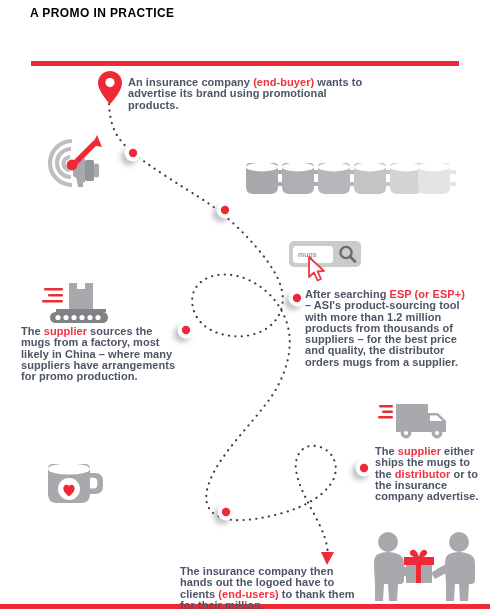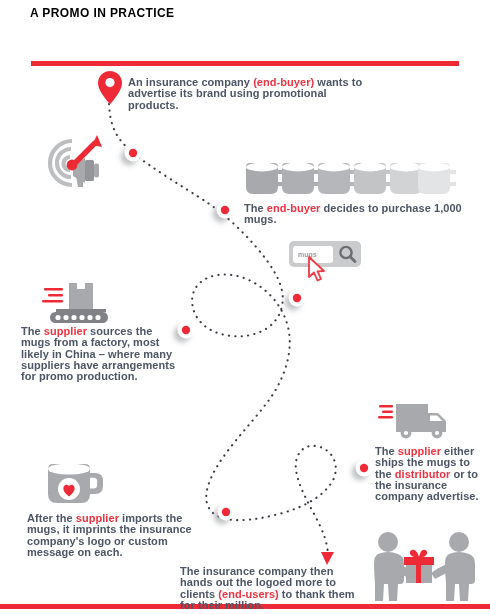--- a/index.html
+++ b/index.html
@@ -192,35 +192,35 @@
       <path d="M2,10 q0,-4 4,-4 h24 q4,0 4,4 v20 q0,7 -7,7 h-18 q-7,0 -7,-7 Z"></path>
       <path d="M34,13 h5 q6,0 6,6 v4 q0,6 -6,6 h-5 v-4 h4 q2.6,0 2.6,-2.6 v-2.8 q0,-2.6 -2.6,-2.6 h-4 Z"></path>
       <ellipse cx="18" cy="10" rx="16" ry="4.4" fill="#ffffff"></ellipse>
     </g>
     <g fill="#e3e4e5" transform="translate(172,0)">
       <path d="M2,10 q0,-4 4,-4 h24 q4,0 4,4 v20 q0,7 -7,7 h-18 q-7,0 -7,-7 Z"></path>
       <path d="M34,13 h5 q6,0 6,6 v4 q0,6 -6,6 h-5 v-4 h4 q2.6,0 2.6,-2.6 v-2.8 q0,-2.6 -2.6,-2.6 h-4 Z"></path>
       <ellipse cx="18" cy="10" rx="16" ry="4.4" fill="#ffffff"></ellipse>
     </g>
   </svg>
-  <div class="blk" id="txt-3" style="left:244px; top:203px; width:240px;"><span>The </span><b>end-buyer</b><span> decides to purchase 1,000 mugs.</span></div>
 
   <div class="icon" style="left:289px; top:241px; width:76px; height:44px;">
     <div style="position:absolute;left:0;top:0;width:72px;height:26px;background:#c9cbcd;border-radius:5px;"></div>
     <div style="position:absolute;left:4px;top:4.5px;width:40px;height:17px;background:#ffffff;border-radius:3px;display:flex;align-items:center;padding-left:5px;box-sizing:border-box;">
       <span style="font-size:7px;font-weight:700;color:#9b9da0;">mugs</span>
     </div>
     <svg style="position:absolute;left:48px;top:3px;" width="21" height="21" viewBox="0 0 21 21">
       <circle cx="9" cy="8.5" r="5.6" fill="none" stroke="#6d6e71" stroke-width="2.4"></circle>
       <line x1="13.2" y1="12.8" x2="18" y2="17.6" stroke="#6d6e71" stroke-width="2.8" stroke-linecap="round"></line>
     </svg>
     <svg style="position:absolute;left:18px;top:15px;" width="22" height="28" viewBox="0 0 22 28">
       <path d="M2,1 L2,21 L7,16.5 L10.5,24.5 L14,23 L10.6,15.4 L17,15 Z" fill="#ffffff" stroke="#ee3a44" stroke-width="1.8" stroke-linejoin="round"></path>
     </svg>
   </div>
+  <div class="blk" id="txt-4" style="left:305px; top:289px; width:162px;"><span>After searching </span><b>ESP (or ESP+)</b><span> – ASI's product-sourcing tool with more than 1.2 million products from thousands of suppliers – for the best price and quality, the distributor orders mugs from a supplier.</span></div>
 
   <svg class="icon" style="left:42px; top:279px;" width="76" height="44" viewBox="0 0 76 44">
 
     <rect x="2" y="9" width="19" height="2.6" rx="1.3" fill="#ed2a36"></rect>
     <rect x="6" y="15" width="15" height="2.6" rx="1.3" fill="#ed2a36"></rect>
     <rect x="0" y="21" width="21" height="2.6" rx="1.3" fill="#ed2a36"></rect>
 
     <path d="M27,4 h24 v26 h-24 Z" fill="#a7a9ac"></path>
     <path d="M35,4 h8 v6 h-8 Z" fill="#ffffff"></path>
 
@@ -257,21 +257,20 @@
   </svg>
   <div class="blk" id="txt-6" style="left:375px; top:446px; width:112px;"><span>The </span><b>supplier</b><span> either ships the mugs to the </span><b>distributor</b><span> or to the insurance company advertise.</span></div>
 
   <svg class="icon" style="left:45px; top:457px;" width="62" height="52" viewBox="0 0 62 52">
     <path d="M3,12 q0,-5 5,-5 h32 q5,0 5,5 v25 q0,9 -9,9 h-24 q-9,0 -9,-9 Z" fill="#a7a9ac"></path>
     <path d="M44,16 h6 q8,0 8,8 v5 q0,8 -8,8 h-6 v-5.4 h4.6 q3.6,0 3.6,-3.6 v-3.6 q0,-3.6 -3.6,-3.6 h-4.6 Z" fill="#a7a9ac"></path>
     <ellipse cx="24" cy="12" rx="21" ry="5.6" fill="#ffffff"></ellipse>
     <circle cx="24" cy="32" r="11" fill="#ffffff"></circle>
     <path d="M24,39.5 C17,34.5 17.4,29.6 20.3,28.1 C22.2,27.1 23.6,28.2 24,29.3 C24.4,28.2 25.8,27.1 27.7,28.1 C30.6,29.6 31,34.5 24,39.5 Z" fill="#ed2a36"></path>
   </svg>
-  <div class="blk" id="txt-7" style="left:27px; top:513px; width:175px;"><span>After the </span><b>supplier</b><span> imports the mugs, it imprints the insurance company's logo or custom message on each.</span></div>
 
   <svg class="icon" style="left:362px; top:531px;" width="124" height="74" viewBox="0 0 124 74">
 
     <g fill="#a7a9ac">
       <circle cx="26" cy="11" r="10"></circle>
       <path d="M16,23 q10,-4 20,0 q6,2 6,10 v16 q0,4 -4,4 h-2 l-1,17 h-8 l-1,-17 h-4 l-1,17 h-8 l0,-18 q-1,-10 -1,-19 q0,-8 4,-10 Z"></path>
       <path d="M36,32 q8,4 16,10 l-4,6 q-9,-5 -16,-9 Z"></path>
     </g>
 
     <g>
@@ -281,15 +280,15 @@
       <path d="M53,26 C48,26 46,20 50,19 C54,18 56,23 57,26 Z" fill="#ed2a36"></path>
       <path d="M60,26 C65,26 67,20 63,19 C59,18 58,23 57,26 Z" fill="#ed2a36"></path>
     </g>
 
     <g fill="#a7a9ac">
       <circle cx="97" cy="11" r="10"></circle>
       <path d="M87,23 q10,-4 20,0 q6,2 6,10 v16 q0,4 -4,4 h-2 l-1,17 h-8 l-1,-17 h-4 l-1,17 h-8 l0,-18 q-1,-10 -1,-19 q0,-8 4,-10 Z"></path>
       <path d="M87,32 q-10,4 -18,10 l4,6 q9,-5 18,-9 Z"></path>
     </g>
   </svg>
-  <div class="blk" id="txt-8" style="left:180px; top:566px; width:186px;"><span>The insurance company then hands out the logoed more to clients </span><b>(end-users)</b><span> to thank them for their million.</span></div>
+  <div class="blk" id="txt-8" style="left:180px; top:566px; width:186px;"><span>The insurance company then hands out the logoed have to clients </span><b>(end-users)</b><span> to thank them for their million.</span></div>
 
 </div>
 
 </body></html>

